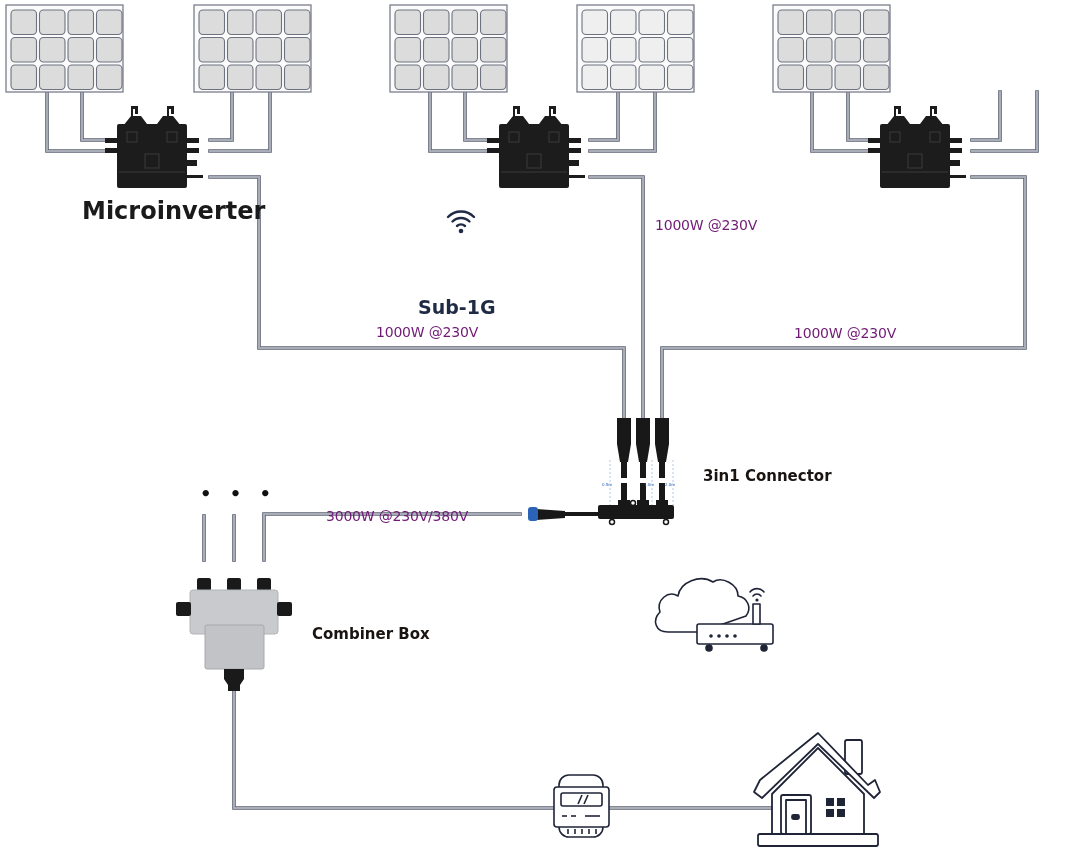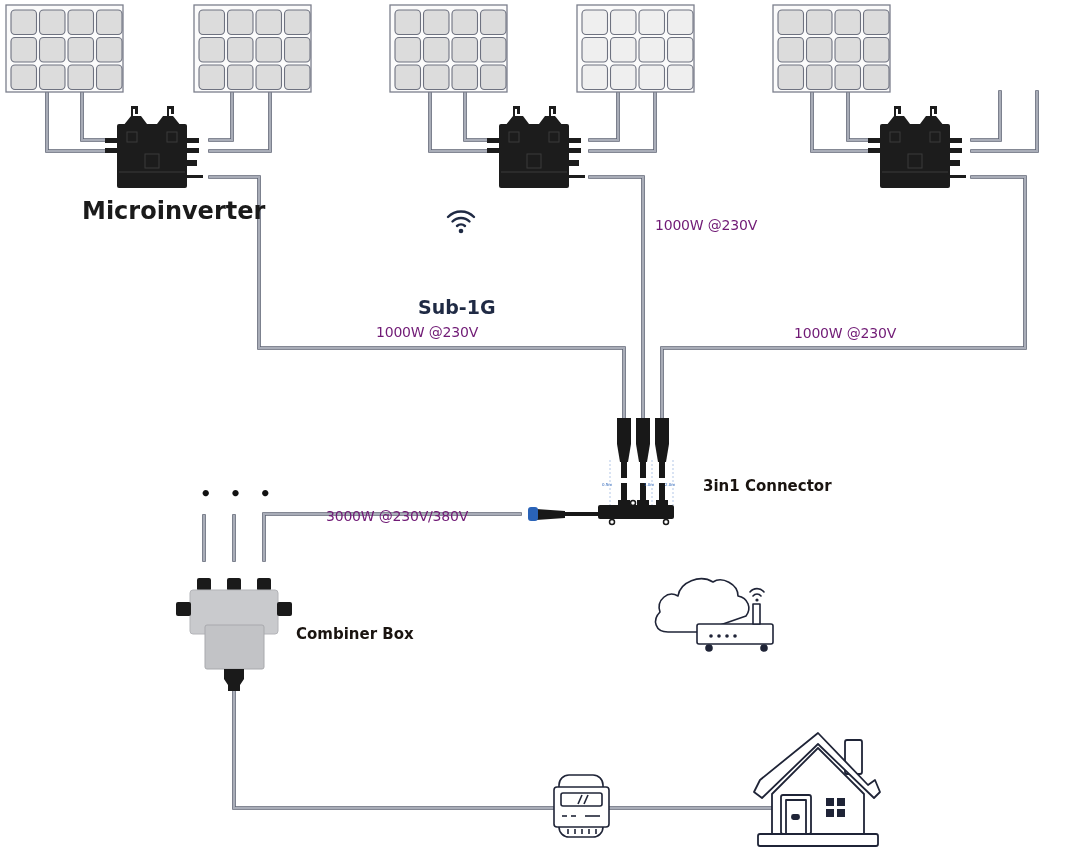--- a/index.html
+++ b/index.html
@@ -289,15 +289,15 @@
     <rect x="837" y="809" width="8" height="8" fill="#1f2437" stroke="none"></rect>
   </g>
 </svg>
 
 <div class="lbl title-micro" style="left:82px; top:197px;">Microinverter</div>
 <div class="lbl title-sub" style="left:418px; top:248px;margin-top:48px;">Sub-1G</div>
 <div class="lbl power" style="left:376px; top:324px;">1000W @230V</div>
 <div class="lbl power" style="left:655px; top:217px;">1000W @230V</div>
 <div class="lbl power" style="left:794px; top:325px;">1000W @230V</div>
 <div class="lbl power" style="left:326px; top:508px;">3000W @230V/380V</div>
-<div class="lbl title-comp" style="left:703px; top:477px;">3in1 Connector</div>
-<div class="lbl title-comp" style="left:296px; top:625px;">Combiner Box</div>
+<div class="lbl title-comp" style="left:703px; top:467px;">3in1 Connector</div>
+<div class="lbl title-comp" style="left:312px; top:625px;">Combiner Box</div>
 <div class="lbl dots" style="left:200px; top:483px;">• • •</div>
 
 </body></html>

